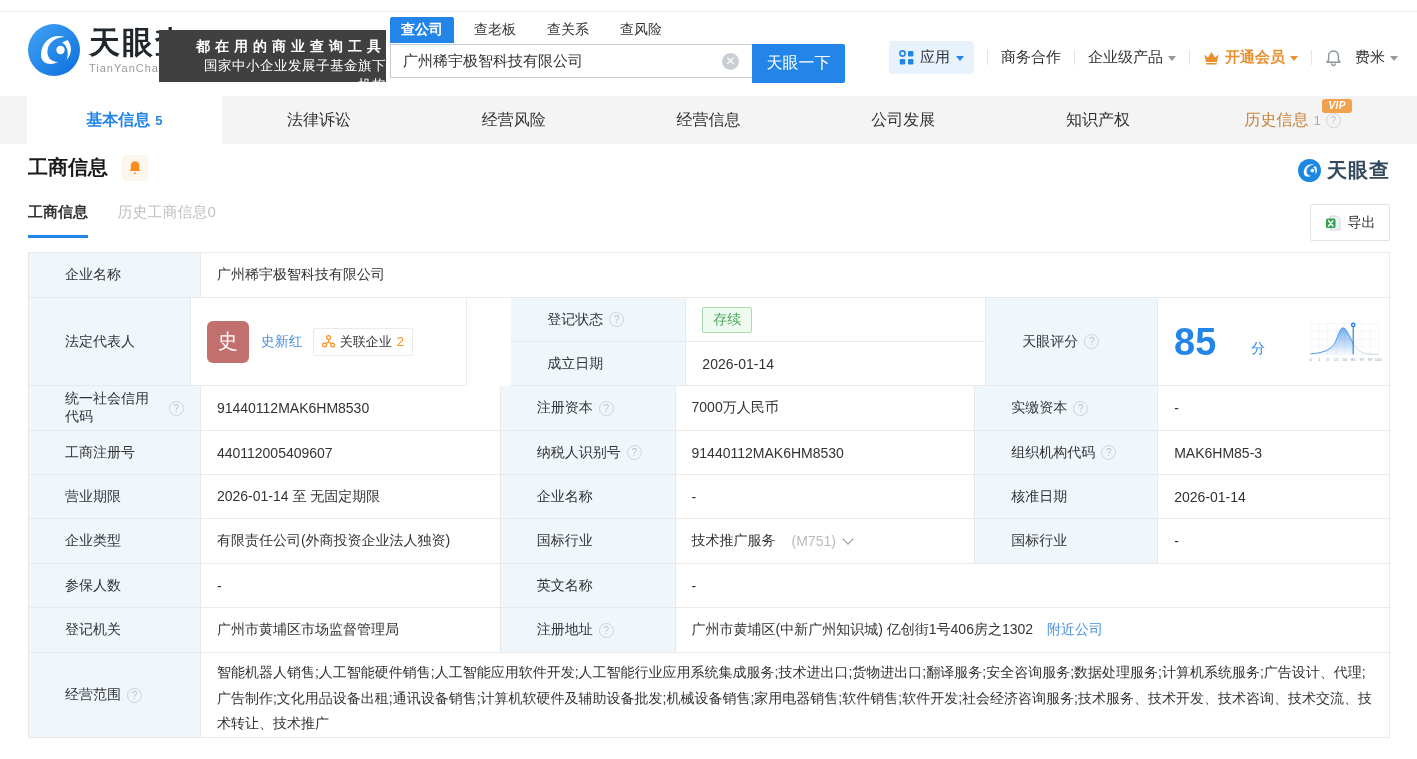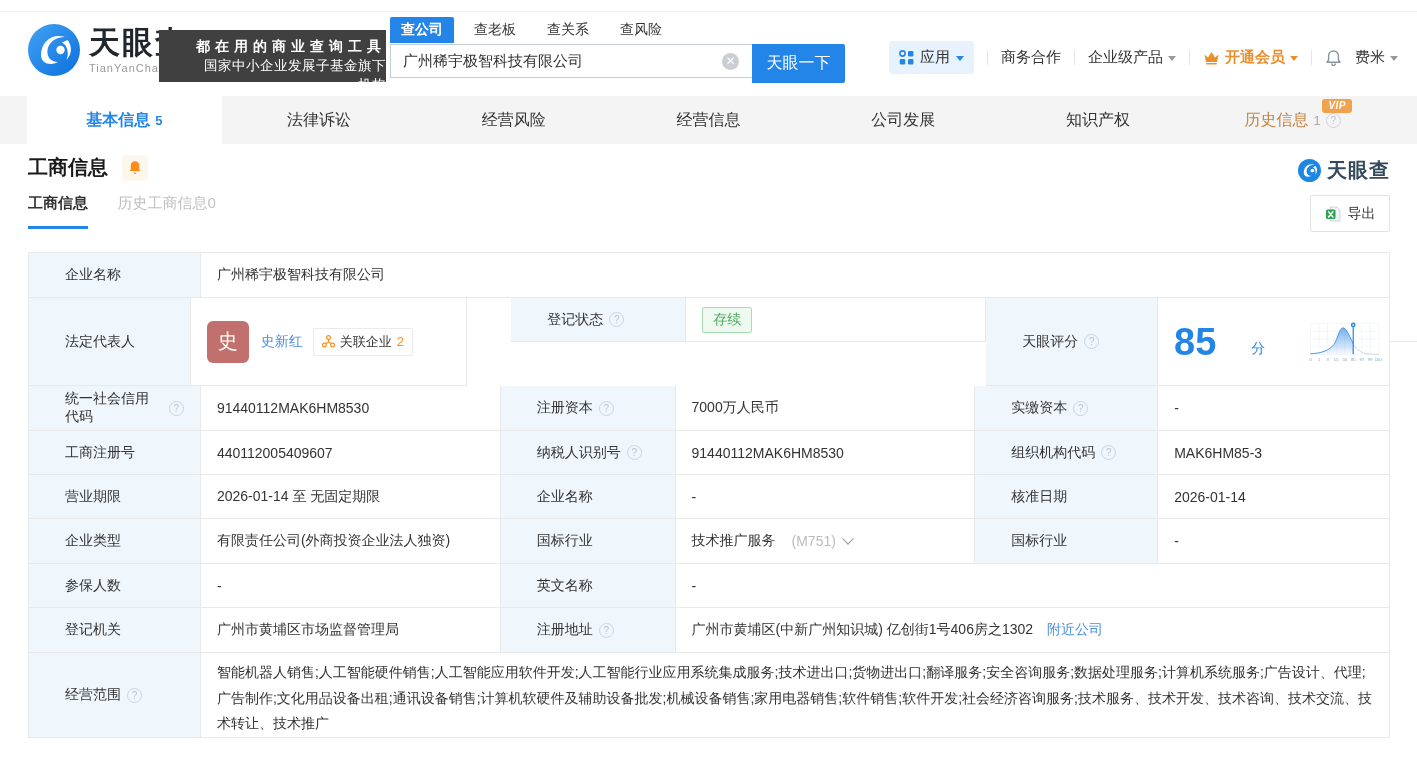--- a/index.html
+++ b/index.html
@@ -47,35 +47,35 @@
   .qicon::after { content:"?"; }
 
   
   .sechead { position:absolute; top:154px; left:28px; width:1362px; height:38px; }
   .sec-title { font-size:20px; font-weight:bold; color:#1a1a1a; display:inline-block; vertical-align:middle; }
   .bell-btn { display:inline-flex; width:26px; height:26px; background:#fdf6ec; border-radius:4px; align-items:center; justify-content:center; margin-left:10px; vertical-align:middle; cursor:pointer; }
   .watermark { position:absolute; right:0; top:3px; display:flex; align-items:center; gap:6px; }
   .watermark .wm-txt { font-size:20px; font-weight:bold; color:#35495c; letter-spacing:1px; }
 
   
-  .subtabs { position:absolute; top:194px; left:28px; width:1362px; height:44px; }
+  .subtabs { position:absolute; top:203px; left:28px; width:1362px; height:44px; }
   .subtab { display:inline-block; font-size:15px; cursor:pointer; }
   .subtab.active { color:#333; font-weight:bold; padding-bottom:13px; border-bottom:3px solid #2485e8; }
   .subtab.dim { color:#c0c0c0; margin-left:25px; }
   .export-btn { position:absolute; right:0; top:1px; width:80px; height:37px; border:1px solid #e2e2e2; border-radius:2px; background:#fff; display:flex; align-items:center; justify-content:center; gap:7px; font-size:14px; color:#333; cursor:pointer; }
 
   
   .table { position:absolute; top:252px; left:28px; width:1362px; border-top:1px solid #e9e9e9; border-left:1px solid #e9e9e9; font-size:14px; color:#333; }
   .tr { display:flex; }
   .cell { border-right:1px solid #e9e9e9; border-bottom:1px solid #e9e9e9; display:flex; align-items:center; padding:0 16px; background:#fff; }
   .lab { background:#eff7fd; gap:6px;padding-left:36px; }
   .w1{width:172px;} .w2{width:300px;} .w3{width:175px;} .w4{width:300px;} .w5{width:183px;} .w6{width:232px;}
   .wspan{width:1190px;} .wspan2{width:715px;}
   .h45{height:45px;} .h44{height:44px;} .h88{height:88px;}
-  .midcol { width:475px; display:flex; flex-direction:row;margin-left:44px; }
+  .midcol { width:475px; display:flex; flex-direction:column;margin-left:44px; }
   .midrow { display:flex; height:44px; }
 
   .status-badge { background:#eef9f0; border:1px solid #a8dcb0; border-radius:2px; color:#49a85c; padding:3px 10px; font-size:14px; }
   .avatar { width:42px; height:42px; background:#c2706d; border-radius:6px; color:#fff; font-size:20px; display:flex; align-items:center; justify-content:center; margin-right:12px; flex:none; }
   .rep-name { color:#4a8fe2; margin-right:10px; cursor:pointer; }
   .rel-badge { border:1px solid #ebebeb; border-radius:2px; padding:4px 8px; display:flex; align-items:center; gap:5px; font-size:13px; color:#333; cursor:pointer; background:#fff; }
   .rel-cnt { color:#ff8c1a; }
   .score-num { font-size:38px; font-weight:bold; color:#2485e8; line-height:1; }
   .score-unit { font-size:14px; color:#2485e8; margin:14px 0 0 3px; }
   .score-chart { margin-left:10px; }

